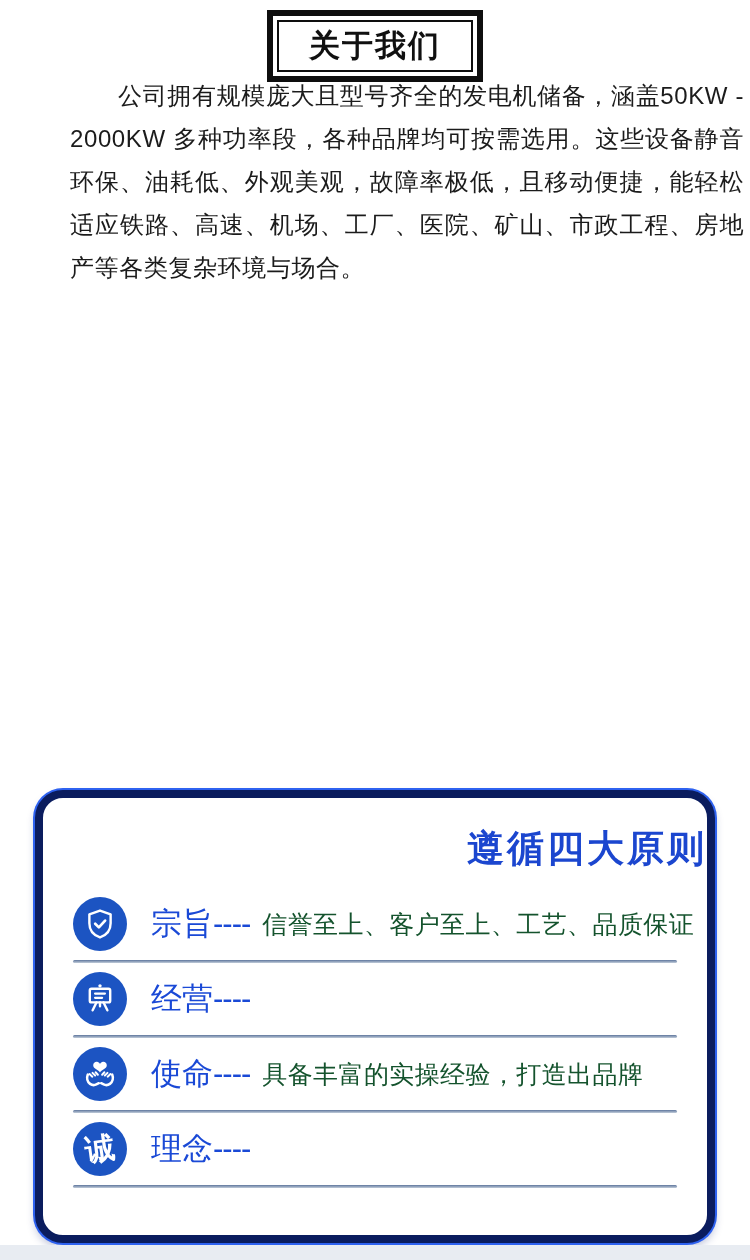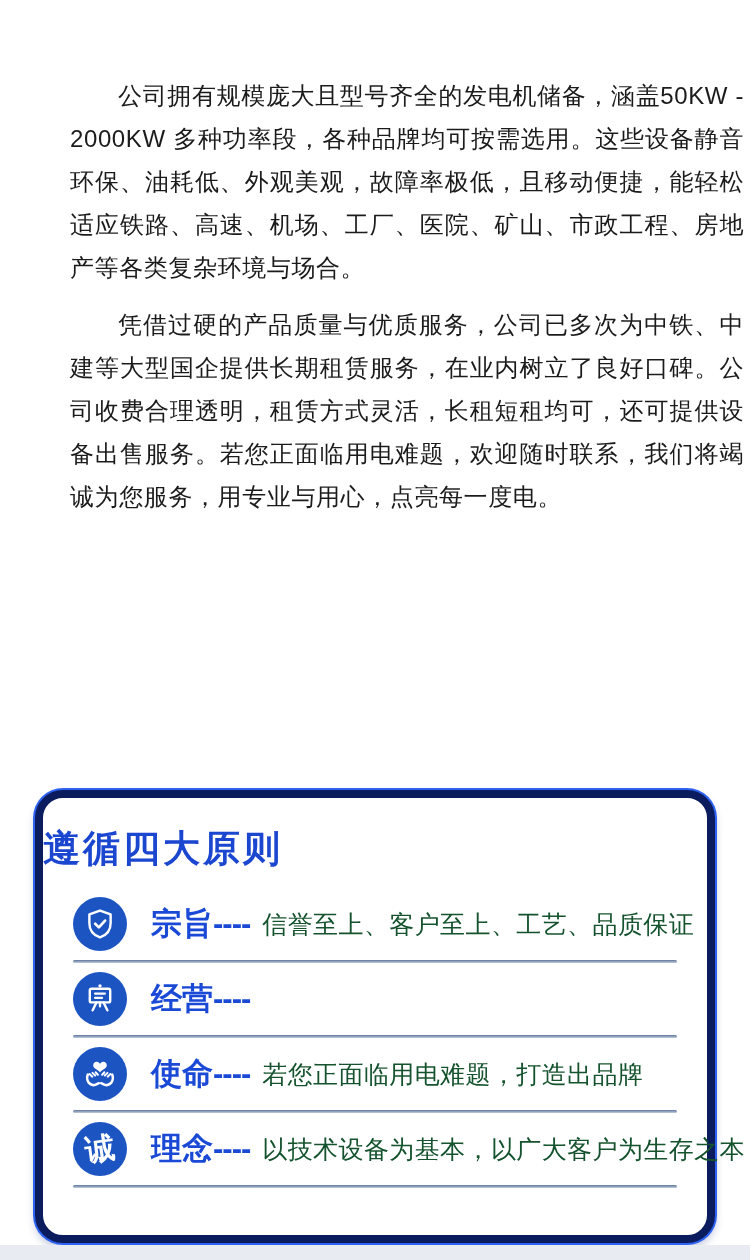--- a/index.html
+++ b/index.html
@@ -27,58 +27,60 @@
     text-align:justify; text-indent:2em; letter-spacing:0.6px; font-weight:500;
   }
 
   
   .card {
     position:absolute; left:35px; top:790px; width:664px; height:437px;
     background:#ffffff; border:8px solid #0a1c5e; border-radius:28px;
     box-shadow:0 0 0 2px #2e62f0, 0 5px 9px rgba(20,40,120,0.28);
   }
   .card-title {
-    text-align:left; font-size:37px; font-weight:bold; color:#1b46cf;
+    text-align:right; font-size:37px; font-weight:bold; color:#1b46cf;
     margin-top:26px; letter-spacing:3px;
   }
   .rows { margin:14px 26px 0 26px; }
   .row { display:flex; align-items:center; height:72px; padding:0 4px; }
   .row-icon {
     width:54px; height:54px; border-radius:50%; background:#1c54c2;
     display:flex; align-items:center; justify-content:center;
     flex:0 0 54px; margin-right:24px;
   }
   .row-icon svg { display:block; }
   .row-icon .glyph {
     color:#ffffff; font-size:30px; font-weight:bold; line-height:1;
     transform:rotate(-8deg); font-family:"Liberation Sans", sans-serif;
   }
   .row-label, .row-dashes {
-    font-size:31px; font-weight:bold; color:#1a49d6; white-space:nowrap;
+    font-size:31px; font-weight:normal; color:#1a49d6; white-space:nowrap;
   }
   .row-dashes { letter-spacing:-1px; margin-right:12px; }
   .row-text { font-size:25px; color:#14532d; font-weight:500; letter-spacing:0.4px; white-space:nowrap; }
   .divider { height:3px; margin:0 4px; border-radius:2px;
     background:linear-gradient(#5d759c, #c2cdda); }
 
   
   .bottom-strip {
     position:absolute; left:0; bottom:0; width:750px; height:15px;
     background:#e8ecf2;
   }
 </style>
 </head>
 <body>
 
 <div class="page">
 
+  <div class="title-box">
+    <div class="title-box-inner">关于我们</div>
+  </div>
 
   <div class="about">
     <p>公司拥有规模庞大且型号齐全的发电机储备，涵盖50KW - 2000KW 多种功率段，各种品牌均可按需选用。这些设备静音环保、油耗低、外观美观，故障率极低，且移动便捷，能轻松适应铁路、高速、机场、工厂、医院、矿山、市政工程、房地产等各类复杂环境与场合。</p>
-    <p>凭借过硬的产品质量与优质服务，公司已多次为中铁、中建等大型国企提供长期租赁服务，在业内树立了良好口碑。公司收费合理透明，租赁方式灵活，长租短租均可，还可提供设备出售服务。若您正面临用电难题，欢迎随时联系，我们将竭诚为您服务，用专业与用心，点亮每一度电。</p>
   </div>
 
   <div class="card">
     <div class="card-title">遵循四大原则</div>
 
     <div class="rows">
 
       <div class="row">
         <div class="row-icon">
           <svg width="34" height="34" viewBox="0 0 24 24">
@@ -111,31 +113,30 @@
           <svg width="34" height="34" viewBox="0 0 24 24">
             <path d="M12 11 C10.6 8.6 7.2 8.6 7.2 5.9 C7.2 4.2 8.6 3.2 9.9 3.4 C10.8 3.6 11.5 4.1 12 4.9 C12.5 4.1 13.2 3.6 14.1 3.4 C15.4 3.2 16.8 4.2 16.8 5.9 C16.8 8.6 13.4 8.6 12 11 Z" fill="#ffffff"></path>
             <path d="M3.4 12.4 C2.4 14.8 3 17.6 5 19 C6.3 19.9 8 20.1 9.4 19.4 L11.2 18.5" fill="none" stroke="#ffffff" stroke-width="1.8" stroke-linecap="round"></path>
             <path d="M20.6 12.4 C21.6 14.8 21 17.6 19 19 C17.7 19.9 16 20.1 14.6 19.4 L12.8 18.5" fill="none" stroke="#ffffff" stroke-width="1.8" stroke-linecap="round"></path>
             <path d="M4.6 12 L6.6 13.9 M6.7 11.2 L8.6 13.1 M8.9 10.8 L10.5 12.5" stroke="#ffffff" stroke-width="1.4" stroke-linecap="round" fill="none"></path>
             <path d="M19.4 12 L17.4 13.9 M17.3 11.2 L15.4 13.1 M15.1 10.8 L13.5 12.5" stroke="#ffffff" stroke-width="1.4" stroke-linecap="round" fill="none"></path>
           </svg>
         </div>
         <span class="row-label">使命</span>
           <span class="row-dashes">----</span>
-        <span class="row-text">若您正面临用电难题，打造出品牌</span>
+        <span class="row-text">具备丰富的实操经验，打造出品牌</span>
       </div>
       <div class="divider"></div>
 
       <div class="row">
         <div class="row-icon">
           <span class="glyph">诚</span>
         </div>
         <span class="row-label">理念</span>
           <span class="row-dashes">----</span>
-        <span class="row-text">以技术设备为基本，以广大客户为生存之本</span>
       </div>
       <div class="divider"></div>
 
     </div>
   </div>
 
   <div class="bottom-strip"></div>
 </div>
 
 </body></html>

